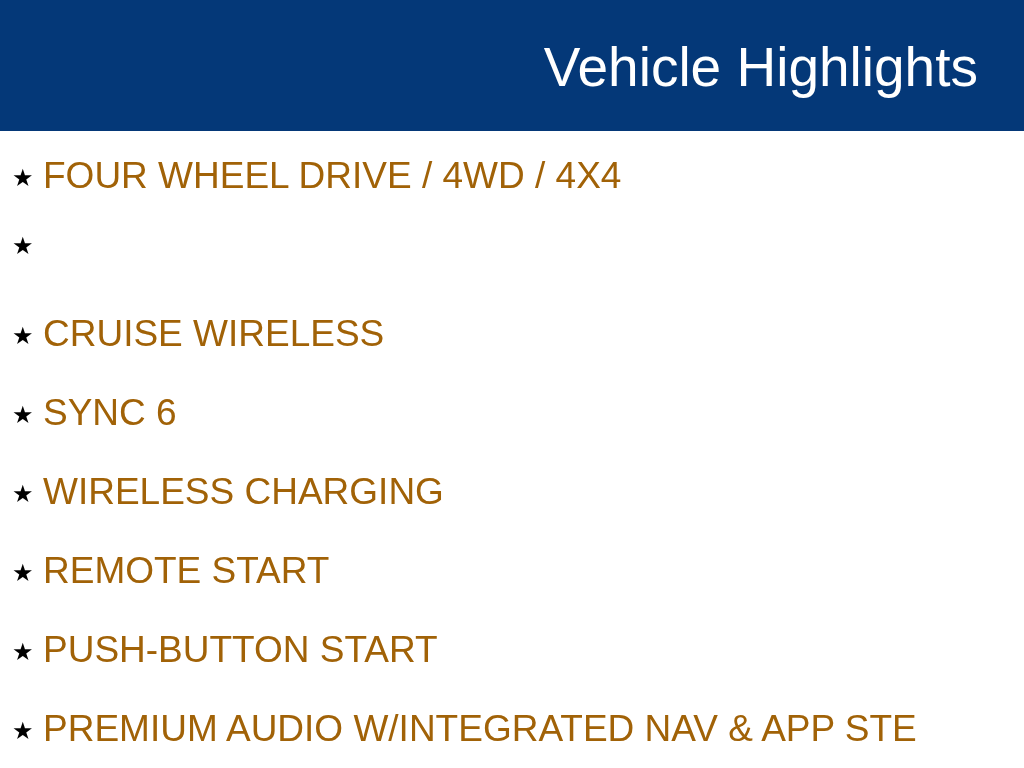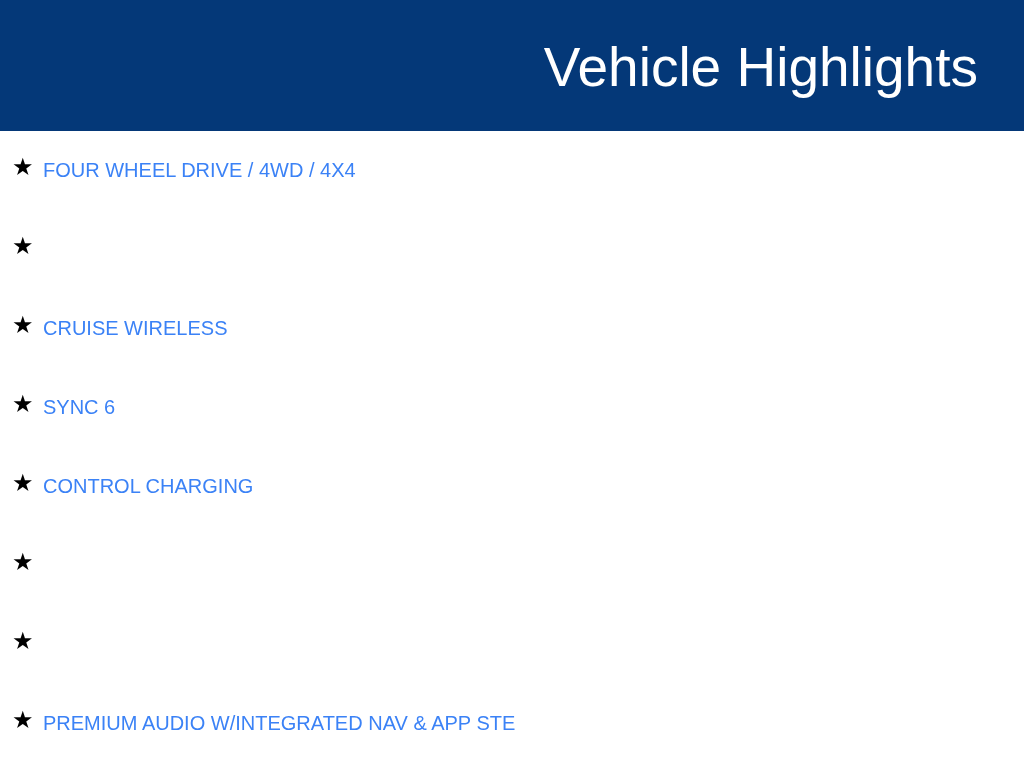--- a/index.html
+++ b/index.html
@@ -84,23 +84,23 @@
     color: #000000;
     font-family: "DejaVu Sans", sans-serif;
     font-size: 24px;
     line-height: 1;
     text-align: left;
     position: relative;
     top: -2px;
   }
 
   .highlight-label {
-    color: #3b82f6;
+    color: #a16207;
     font-family: "Liberation Sans", sans-serif;
-    font-size: 20px;
+    font-size: 37px;
     font-weight: normal;
     line-height: 1;
     white-space: nowrap;
     letter-spacing: 0px;
   }
 </style>
 </head>
 <body>
 
 <div class="slide">
@@ -125,29 +125,31 @@
       <span class="highlight-label">CRUISE WIRELESS</span>
     </li>
 
     <li class="highlight-item">
       <span class="bullet-star">★</span>
       <span class="highlight-label">SYNC 6</span>
     </li>
 
     <li class="highlight-item">
       <span class="bullet-star">★</span>
-      <span class="highlight-label">CONTROL CHARGING</span>
+      <span class="highlight-label">WIRELESS CHARGING</span>
     </li>
 
     <li class="highlight-item">
       <span class="bullet-star">★</span>
+      <span class="highlight-label">REMOTE START</span>
     </li>
 
     <li class="highlight-item">
       <span class="bullet-star">★</span>
+      <span class="highlight-label">PUSH-BUTTON START</span>
     </li>
 
     <li class="highlight-item">
       <span class="bullet-star">★</span>
       <span class="highlight-label">PREMIUM AUDIO W/INTEGRATED NAV &amp; APP STE</span>
     </li>
 
   </ul>
 
 </div>

